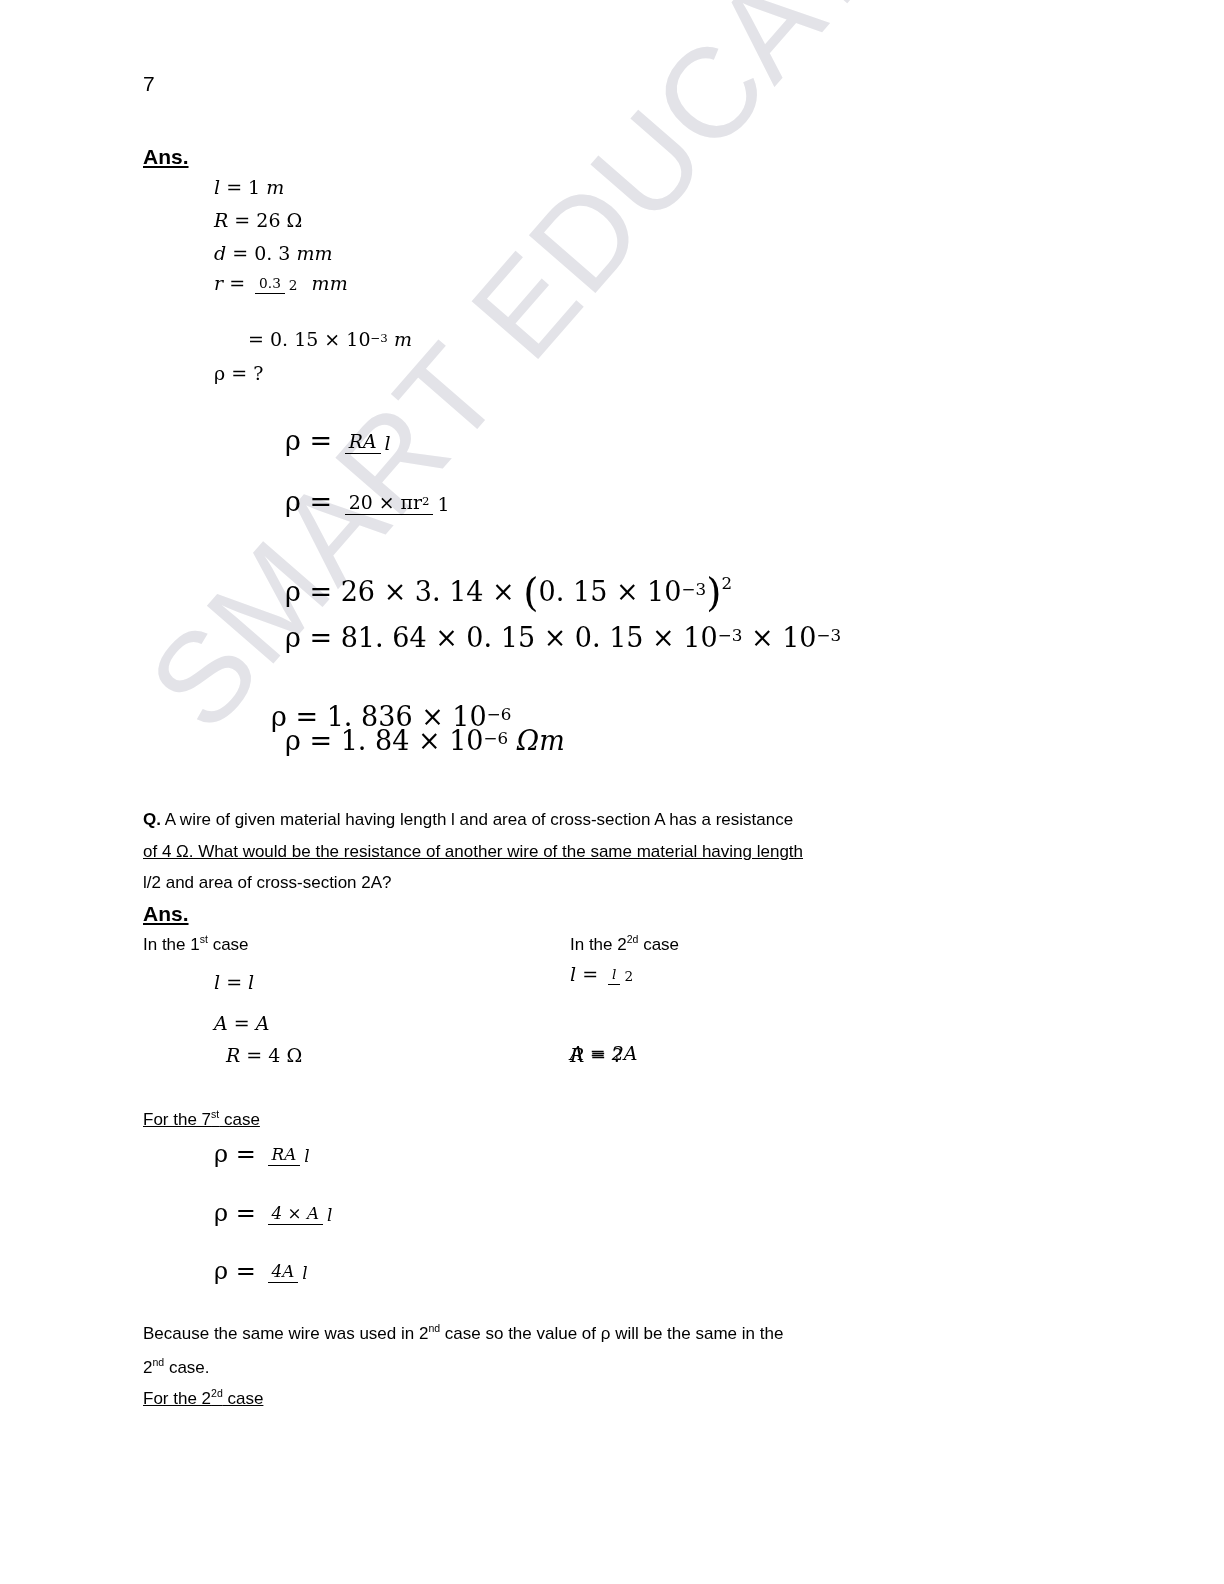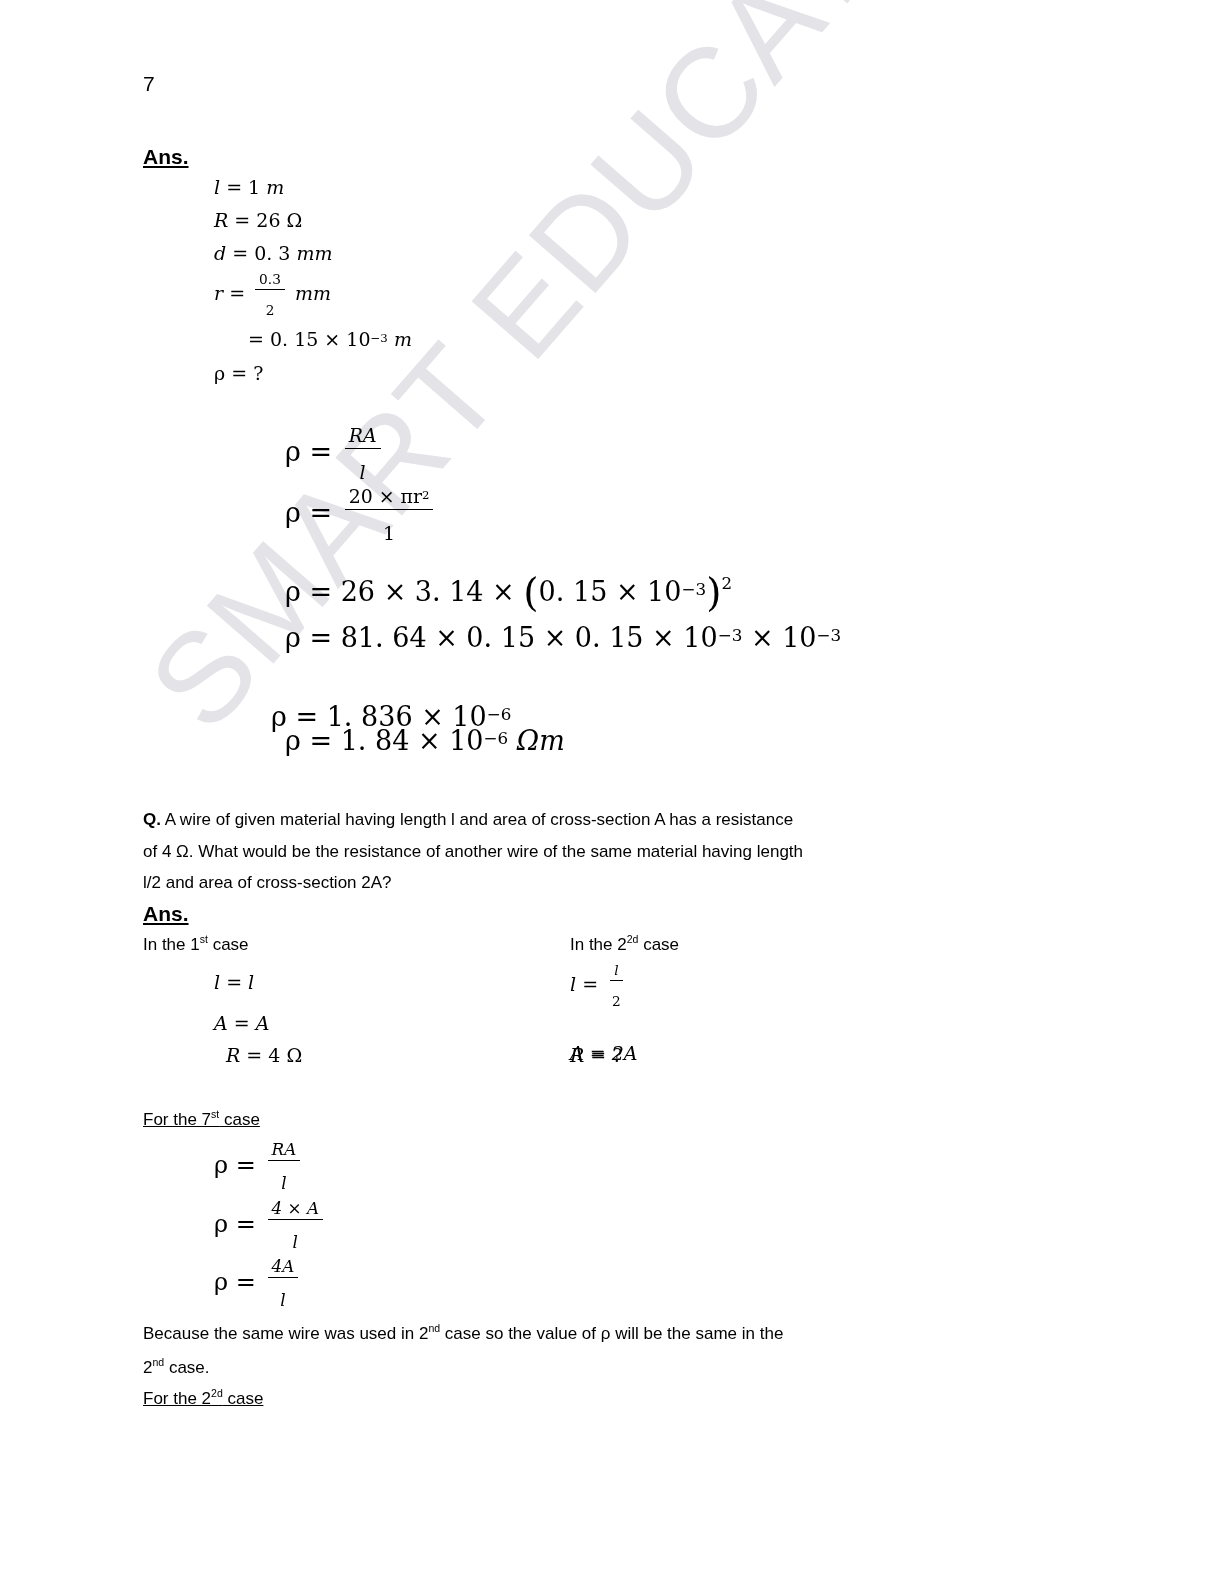--- a/index.html
+++ b/index.html
@@ -9,21 +9,21 @@
   .math { font-family: "DejaVu Serif", serif; }
   .it { font-style: italic; }
   .abs { position: absolute; white-space: nowrap; }
   .pagenum { left: 143px; top: 72px; font-size: 21px; }
   .ans-heading { font-size: 21px; font-weight: bold; text-decoration: underline; }
   .body-text { font-size: 17px; line-height: 31px; }
   .eq-s { font-size: 19px; }
   .eq-l { font-size: 27px; }
   sup.e { font-size: 0.62em; position: relative; top: -0.35em; vertical-align: baseline; }
   sup.o { font-size: 0.62em; vertical-align: super; line-height: 0; }
-  .frac { display: inline-flex; flex-direction: column; align-items: center; vertical-align: middle; margin: 0 4px; gap: 11px; }
+  .frac { display: inline-flex; align-items: center; vertical-align: middle; margin: 0 4px; }
   .frac .num { padding: 0 4px 2px 4px; border-bottom: 1.3px solid #000; line-height: 1.1; }
   .frac .den { padding: 2px 4px 0 4px; line-height: 1.1; }
   .frac.small .num, .frac.small .den { font-size: 0.72em; }
   .frac.med .num, .frac.med .den { font-size: 0.7em; }
   .paren { font-size: 1.45em; vertical-align: -0.12em; font-weight: 300; }
   .watermark {
     position: absolute; left: 120px; top: 660px;
     font-family: "Liberation Sans", sans-serif; font-size: 128px; letter-spacing: 2px;
     color: #e3e3e8; transform: rotate(-49deg); transform-origin: left top;
     white-space: nowrap; pointer-events: none; z-index: 0;
@@ -116,21 +116,21 @@
       <span>ρ</span>
       <span>=</span>
       <span>1. 84 × 10</span><sup class="e">−6</sup>
       <span class="it">Ωm</span>
     </div>
 
     <div class="abs sans body-text" style="left:143px; top:804px;">
       <b>Q.</b>
       <span>A wire of given material having length l and area of cross-section A has a resistance</span>
     </div>
-    <div class="abs sans body-text" style="left:143px; top:836px;">of 4 Ω. What would be the resistance of another wire of the same material having length</div>
+    <div class="abs sans body-text" style="left:143px; top:836px;text-decoration:underline;">of 4 Ω. What would be the resistance of another wire of the same material having length</div>
     <div class="abs sans body-text" style="left:143px; top:867px;">l/2 and area of cross-section 2A?</div>
 
     <div class="abs sans ans-heading" style="left:143px; top:902px;">Ans.</div>
 
     <div class="abs sans body-text" style="left:143px; top:929px;text-align:right;">
       <span>In the 1</span><sup class="o">st</sup><span> case</span>
     </div>
     <div class="abs math eq-s it" style="left:214px; top:971px;">
       <span>l</span>
       <span style="font-style:normal">=</span>

